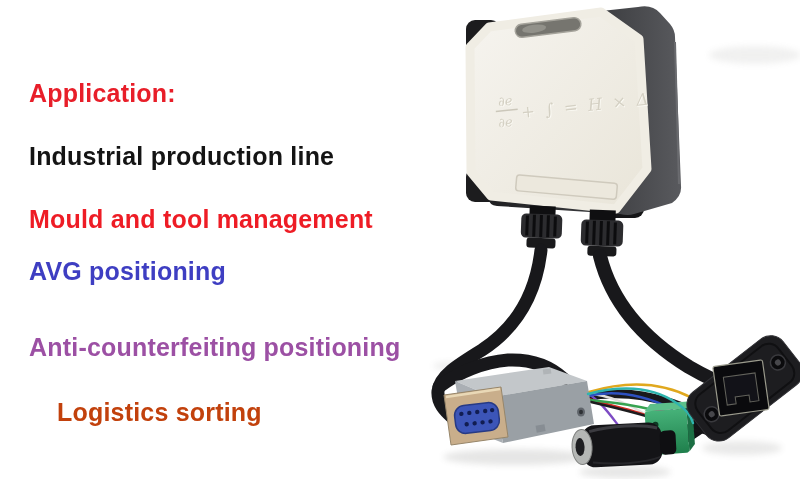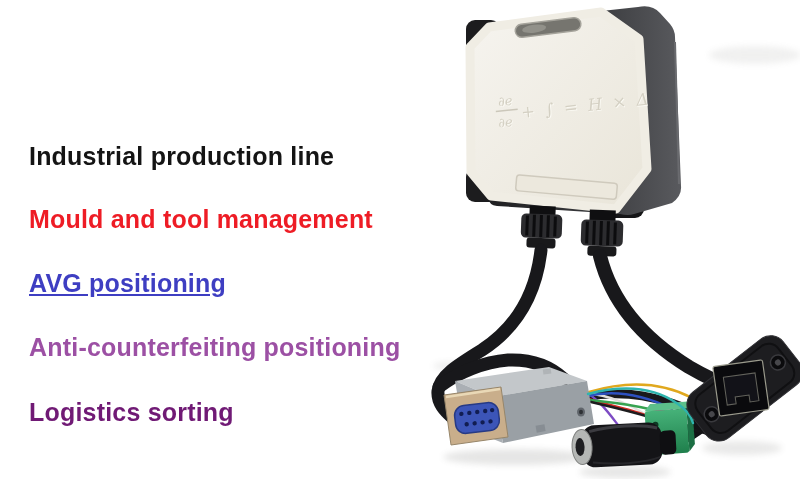--- a/index.html
+++ b/index.html
@@ -11,25 +11,26 @@
         white-space:nowrap;letter-spacing:0.2px;}
   .device-svg{position:absolute;left:0;top:0;width:800px;height:479px;}
   text.emboss{font-family:"DejaVu Serif", serif;font-style:italic;}
 </style>
 </head>
 <body>
 
 <div class="stage">
 
   <div class="text-col">
+    <div class="line" style="top: 78px; color: rgb(232, 30, 41);">Application:</div>
     <div class="line" style="top: 204px; color: rgb(238, 28, 37);">Mould and tool management</div>
     <div class="line" style="top: 141px; color: rgb(20, 20, 20);">Industrial production line</div>
-    <div class="line" style="top: 268px; color: rgb(62, 62, 194); text-decoration: underline;">AVG positioning</div>
+    <div class="line" style="top: 256px; color: rgb(62, 62, 194);">AVG positioning</div>
     <div class="line" style="top: 332px; color: rgb(156, 80, 164);">Anti-counterfeiting positioning</div>
-    <div class="line" style="top: 397px; color: #701a75;">Logistics sorting</div>
+    <div class="line" style="top: 397px; color: #c2410c; margin-left: 28px;">Logistics sorting</div>
   </div>
 
   <svg class="device-svg" viewBox="0 0 800 479" xmlns="http://www.w3.org/2000/svg">
     <defs>
       <linearGradient id="faceGrad" x1="0" y1="0" x2="1" y2="1">
         <stop offset="0" stop-color="#f6f4ef"></stop>
           <stop offset="1" stop-color="#e9e5d9"></stop>
       </linearGradient>
       <linearGradient id="plateGrad" x1="0" y1="0" x2="1" y2="0">
         <stop offset="0" stop-color="#1c1c1e"></stop>

